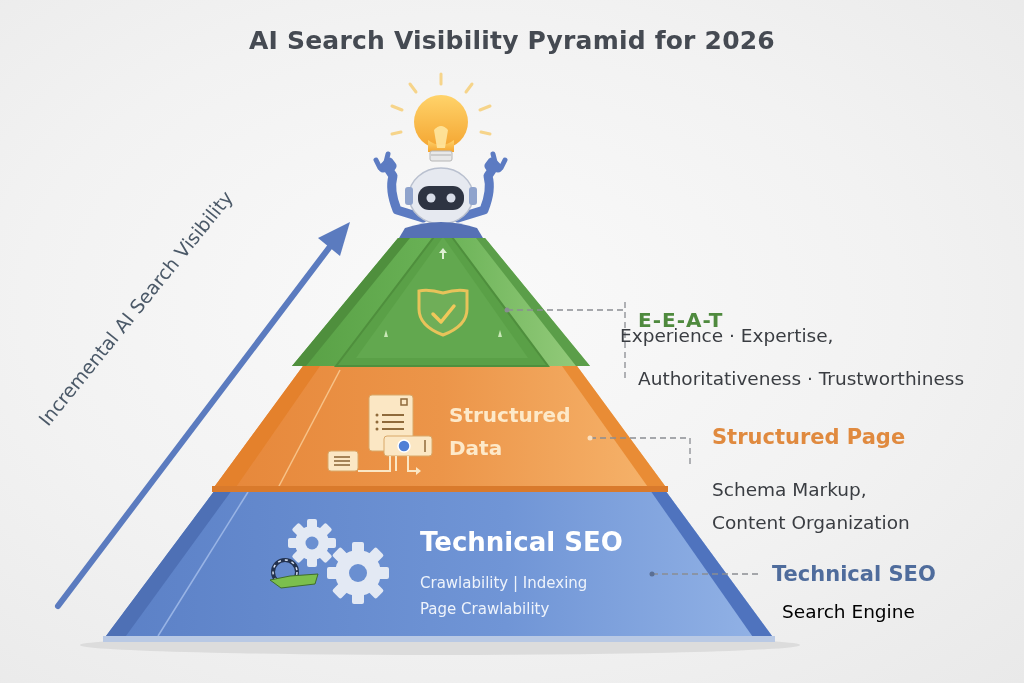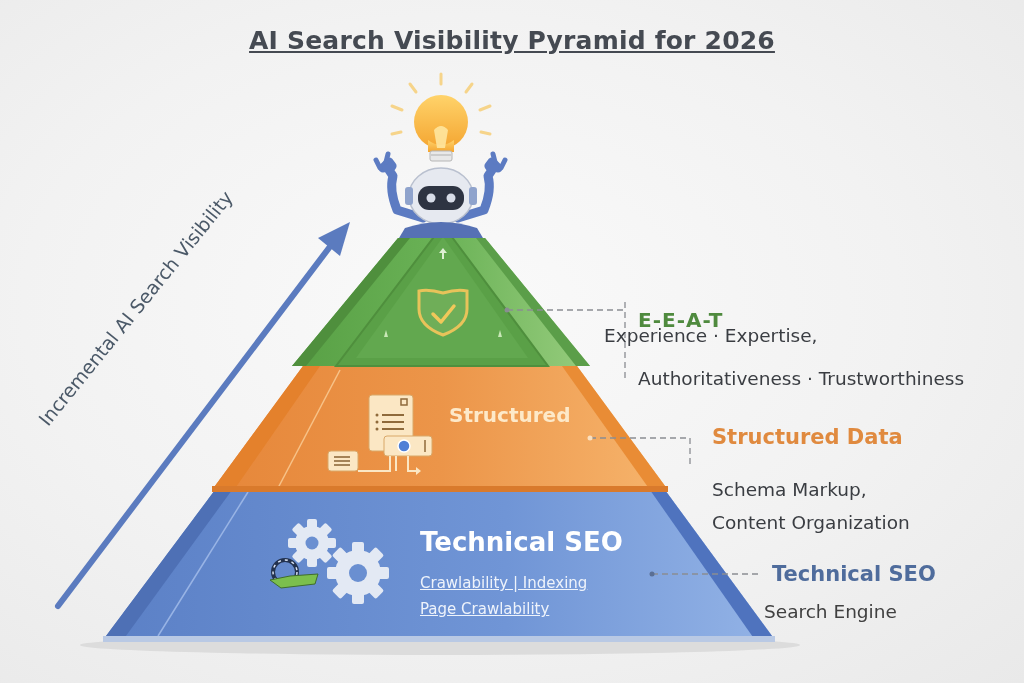--- a/index.html
+++ b/index.html
@@ -1,21 +1,21 @@
 <!DOCTYPE html>
 <html><head>
 <meta charset="utf-8">
 <style>
   html,body{margin:0;padding:0;}
   body{width:1024px;height:683px;overflow:hidden;background:#f1f1f1;font-family:"DejaVu Sans","Liberation Sans",sans-serif;position:relative;}
   .bg{position:absolute;inset:0;background:radial-gradient(ellipse at 45% 45%,#fafafa 0%,#f2f2f2 55%,#e9e9e9 100%);}
-  .title{position:absolute;left:0;width:1024px;top:26px;text-align:center;font-size:25px;font-weight:bold;color:#454a52;letter-spacing:0.2px;text-decoration:underline;}
+  .title{position:absolute;left:0;width:1024px;top:26px;text-align:center;font-size:25px;font-weight:bold;color:#454a52;letter-spacing:0.2px;}
   svg.stage{position:absolute;left:0;top:0;}
   .tier-title{position:absolute;font-weight:bold;color:#fdf1dc;}
-  .tier-sub{position:absolute;color:#eef3fb;font-size:15px;text-decoration:underline;}
+  .tier-sub{position:absolute;color:#eef3fb;font-size:15px;}
   .callout-head{position:absolute;font-weight:bold;font-size:21px;}
   .callout-line{position:absolute;font-size:18.5px;color:#3a3d42;}
   .arrow-label{position:absolute;left:34px;top:416px;font-size:19px;color:#4b5968;transform:rotate(-51deg);transform-origin:left top;white-space:nowrap;}
 </style>
 </head>
 <body>
 
 <div class="bg"></div>
 
 <div class="title">AI Search Visibility Pyramid for 2026</div>
@@ -183,34 +183,35 @@
   </g>
   <circle cx="507" cy="310" r="2.5" fill="#8a8d92"></circle>
   <circle cx="590" cy="438" r="2.5" fill="#fbe0bf"></circle>
   <circle cx="652" cy="574" r="2.5" fill="#5a6f95"></circle>
 </svg>
 
 <div class="arrow-label">Incremental AI Search Visibility</div>
 
 <div class="tier-title" style="left:449px;top:399px;font-size:20px;line-height:33px;color:#fde9c9;">
   <div>Structured</div>
+  <div>Data</div>
 </div>
 
 <div class="tier-title" style="left:420px;top:527px;font-size:26px;color:#ffffff;">Technical SEO</div>
 <div class="tier-sub" style="left:420px;top:574px;">Crawlability  |  Indexing</div>
 <div class="tier-sub" style="left:420px;top:600px;">Page Crawlability</div>
 
 <div>
   <div class="callout-head" style="left:638px;top:286px;font-size:20px;color:#4f8a3e;letter-spacing:1px;margin-top:22px;">E-E-A-T</div>
-  <div class="callout-line" style="left:604px;top:325px;">Experience · Expertise,</div>
+  <div class="callout-line" style="left:620px;top:325px;">Experience · Expertise,</div>
   <div class="callout-line" style="left:638px;top:368px;">Authoritativeness · Trustworthiness</div>
 </div>
 
 <div>
-  <div class="callout-head" style="left:712px;top:425px;color:#e08a3f;">Structured Data</div>
+  <div class="callout-head" style="left:712px;top:425px;color:#e08a3f;">Structured Page</div>
   <div class="callout-line" style="left:712px;top:479px;">Schema Markup,</div>
   <div class="callout-line" style="left:712px;top:500px;margin-top:12px;">Content Organization</div>
 </div>
 
 <div>
   <div class="callout-head" style="left:772px;top:562px;color:#4f6c9c;">Technical SEO</div>
-  <div class="callout-line" style="left:764px;top:601px;color:#404040;">Search Engine</div>
+  <div class="callout-line" style="left:782px;top:601px;color:#000000;">Search Engine</div>
 </div>
 
 </body></html>

